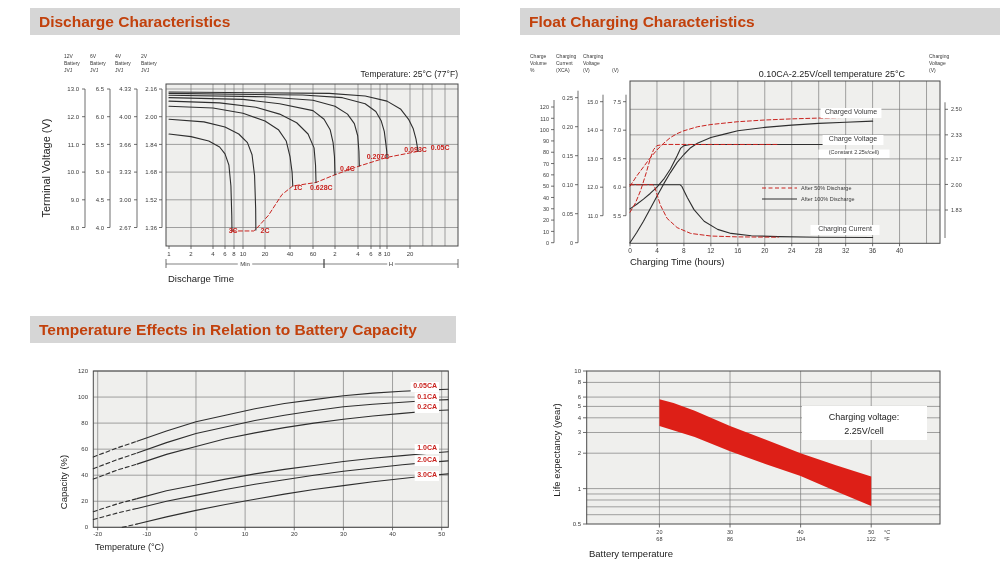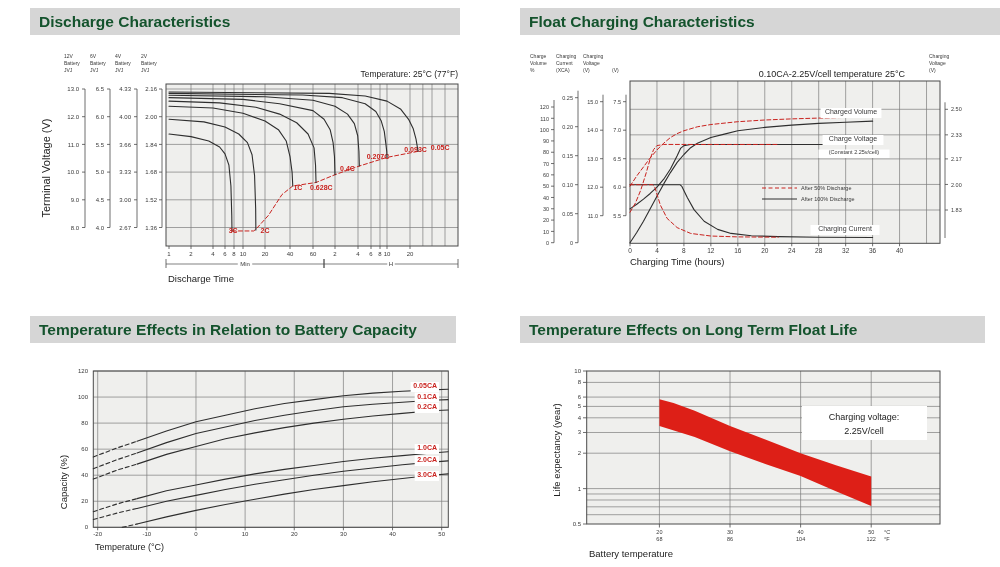--- a/index.html
+++ b/index.html
@@ -1,30 +1,29 @@
 <!DOCTYPE html>
 <html><head>
 <meta charset="utf-8">
 <style>
   html,body{margin:0;padding:0;background:#ffffff;}
   .stage{position:relative;width:1000px;height:567px;background:#ffffff;overflow:hidden;
          font-family:"Liberation Sans",sans-serif;}
-  .hdr{position:absolute;height:27px;background:#d6d6d6;color:#14532d;font-weight:bold;
+  .hdr{position:absolute;height:27px;background:#d6d6d6;color:#c2410c;font-weight:bold;
        font-size:15.5px;line-height:27px;padding-left:9px;box-sizing:border-box;}
   svg{position:absolute;left:0;top:0;}
   svg text{font-family:"Liberation Sans",sans-serif;}
 </style>
 </head>
 <body>
 
 <div class="stage">
   <div class="hdr" style="left:30px;top:8px;width:430px">Discharge Characteristics</div>
   <div class="hdr" style="left:520px;top:8px;width:511px">Float Charging Characteristics</div>
   <div class="hdr" style="left:30px;top:316px;width:426px">Temperature Effects in Relation to Battery Capacity</div>
-  <div class="hdr" style="left:520px;top:316px;width:465px">Temperature Effects on Long Term Float Life</div>
   <svg id="cv" width="1000" height="567" viewBox="0 0 1000 567">
       <g>
         <rect x="166" y="84" width="292" height="162" fill="#efefed"></rect>
         <line x1="191" y1="84" x2="191" y2="246" stroke="#7d7d7d" stroke-width="0.7"></line>
         <line x1="213" y1="84" x2="213" y2="246" stroke="#7d7d7d" stroke-width="0.7"></line>
         <line x1="225" y1="84" x2="225" y2="246" stroke="#7d7d7d" stroke-width="0.7"></line>
         <line x1="234" y1="84" x2="234" y2="246" stroke="#7d7d7d" stroke-width="0.7"></line>
         <line x1="243" y1="84" x2="243" y2="246" stroke="#7d7d7d" stroke-width="0.7"></line>
         <line x1="265" y1="84" x2="265" y2="246" stroke="#7d7d7d" stroke-width="0.7"></line>
         <line x1="290" y1="84" x2="290" y2="246" stroke="#7d7d7d" stroke-width="0.7"></line>

